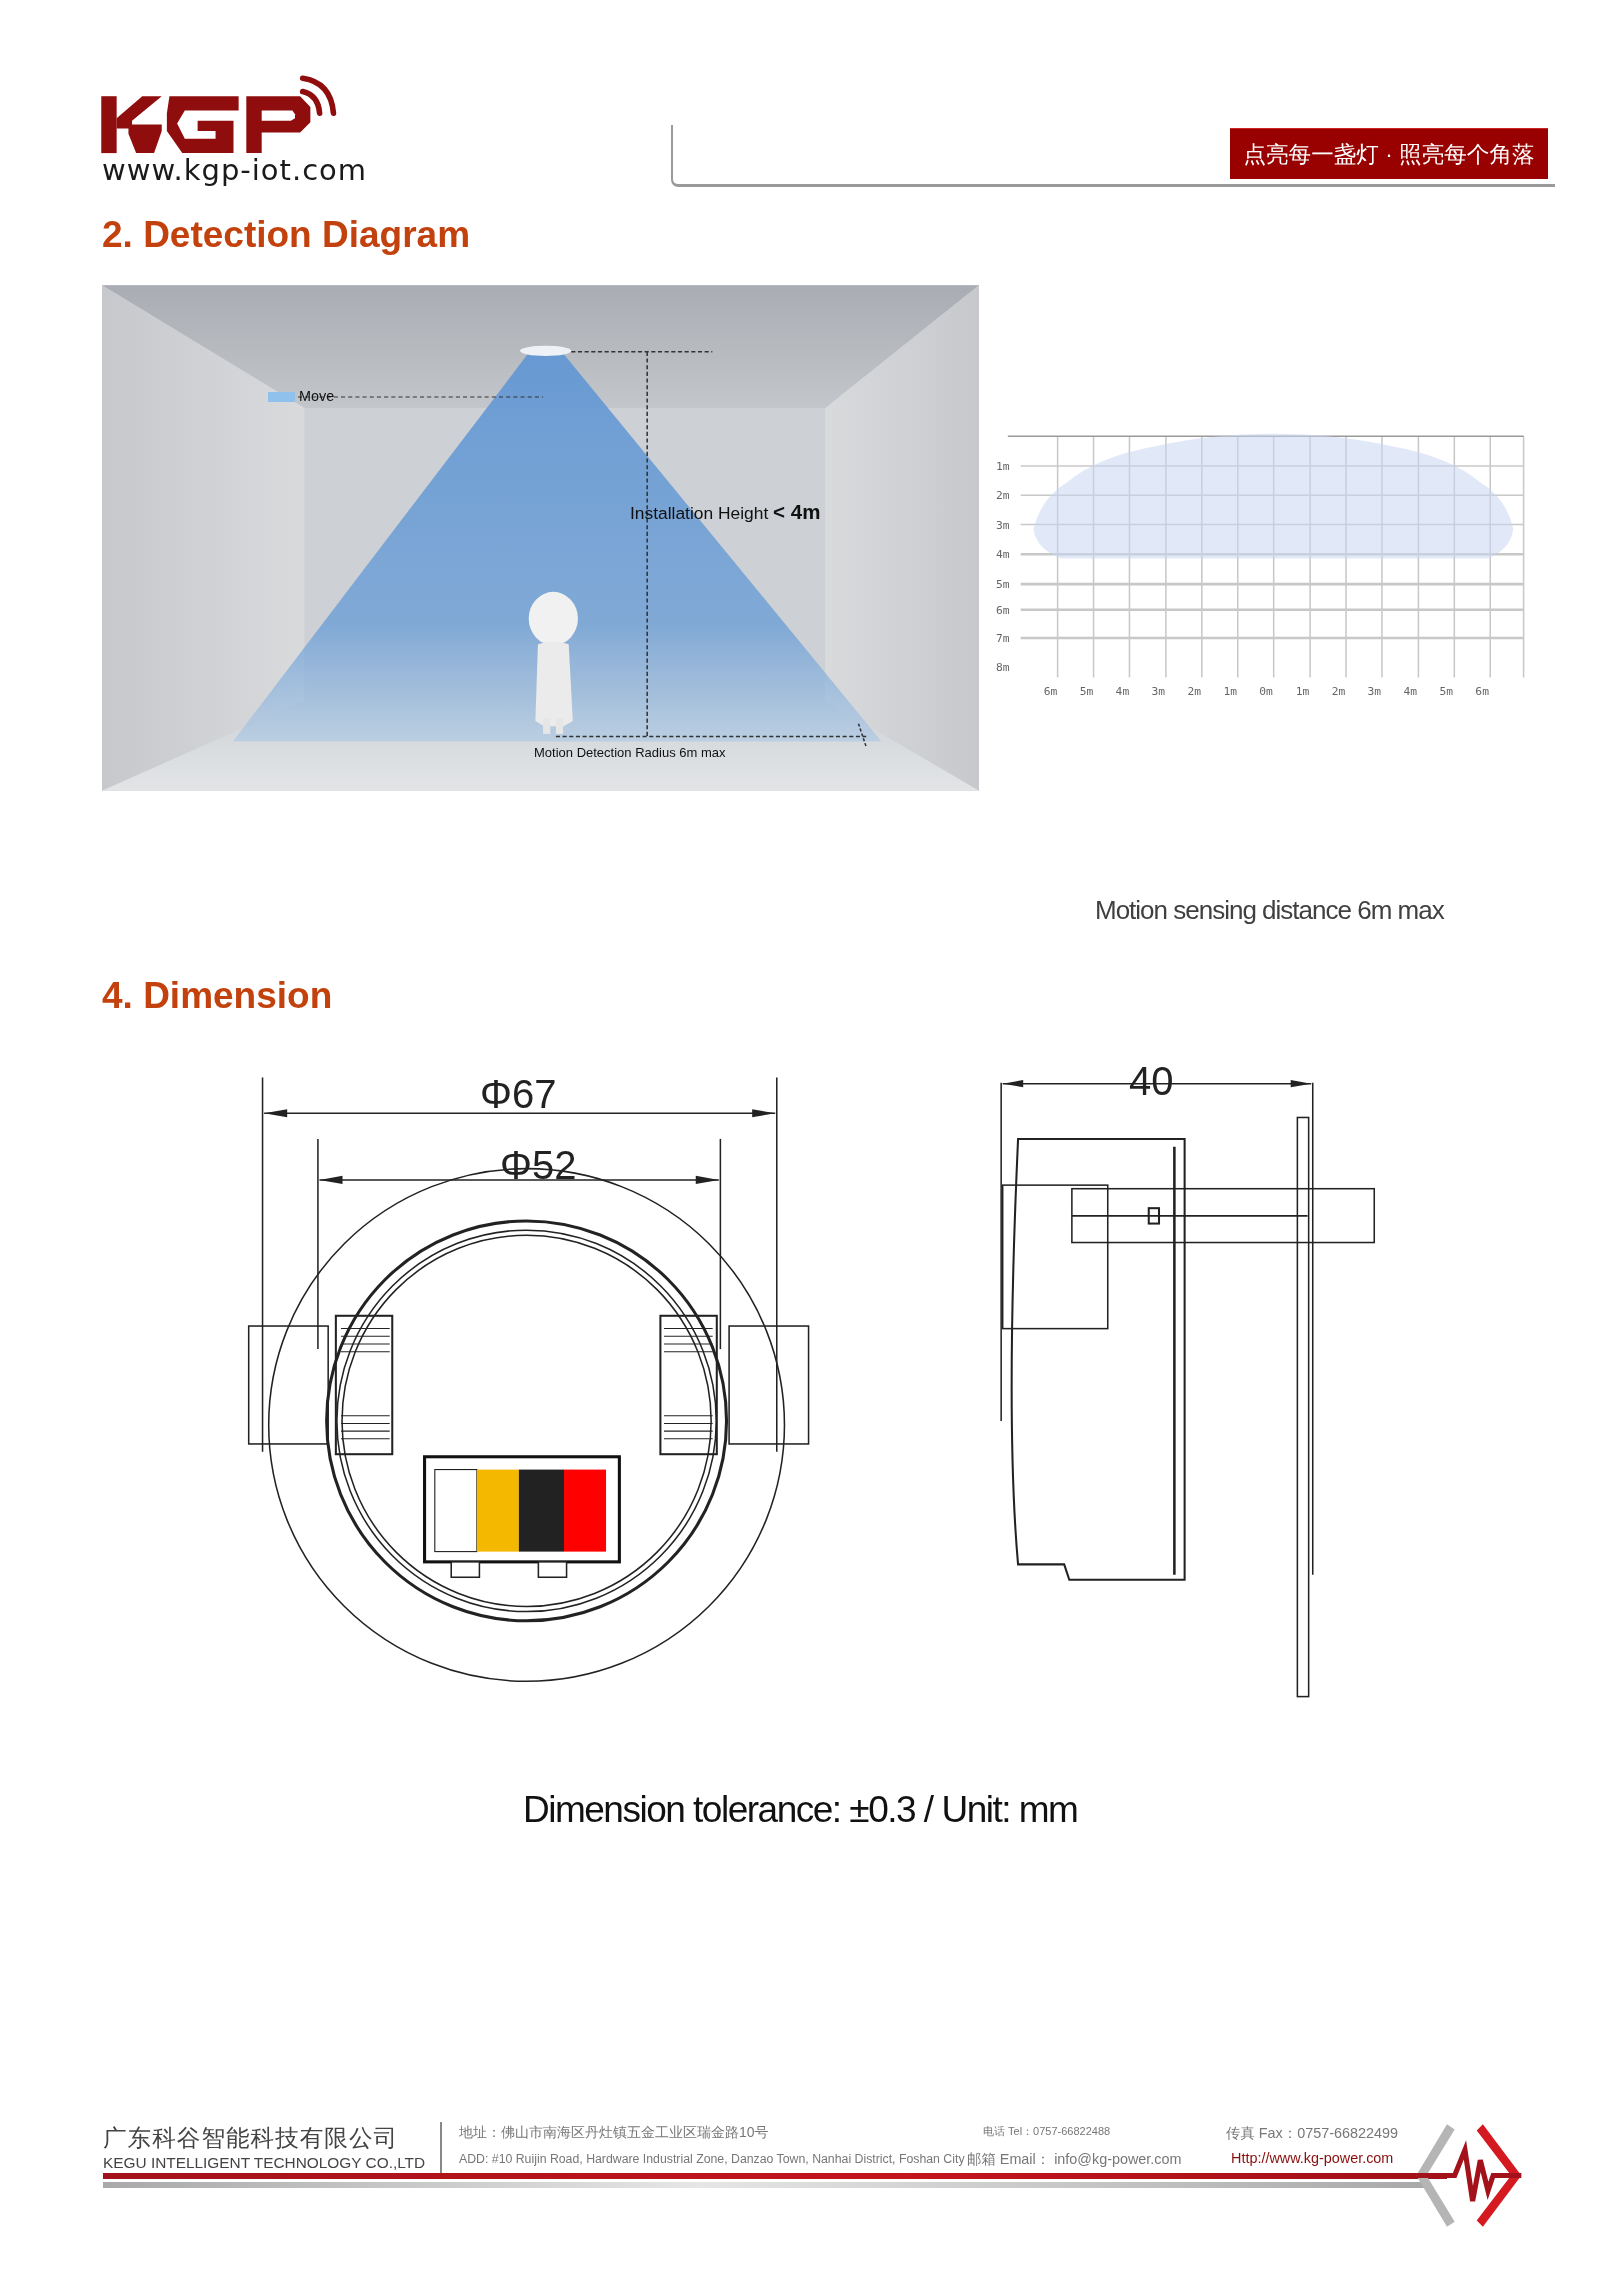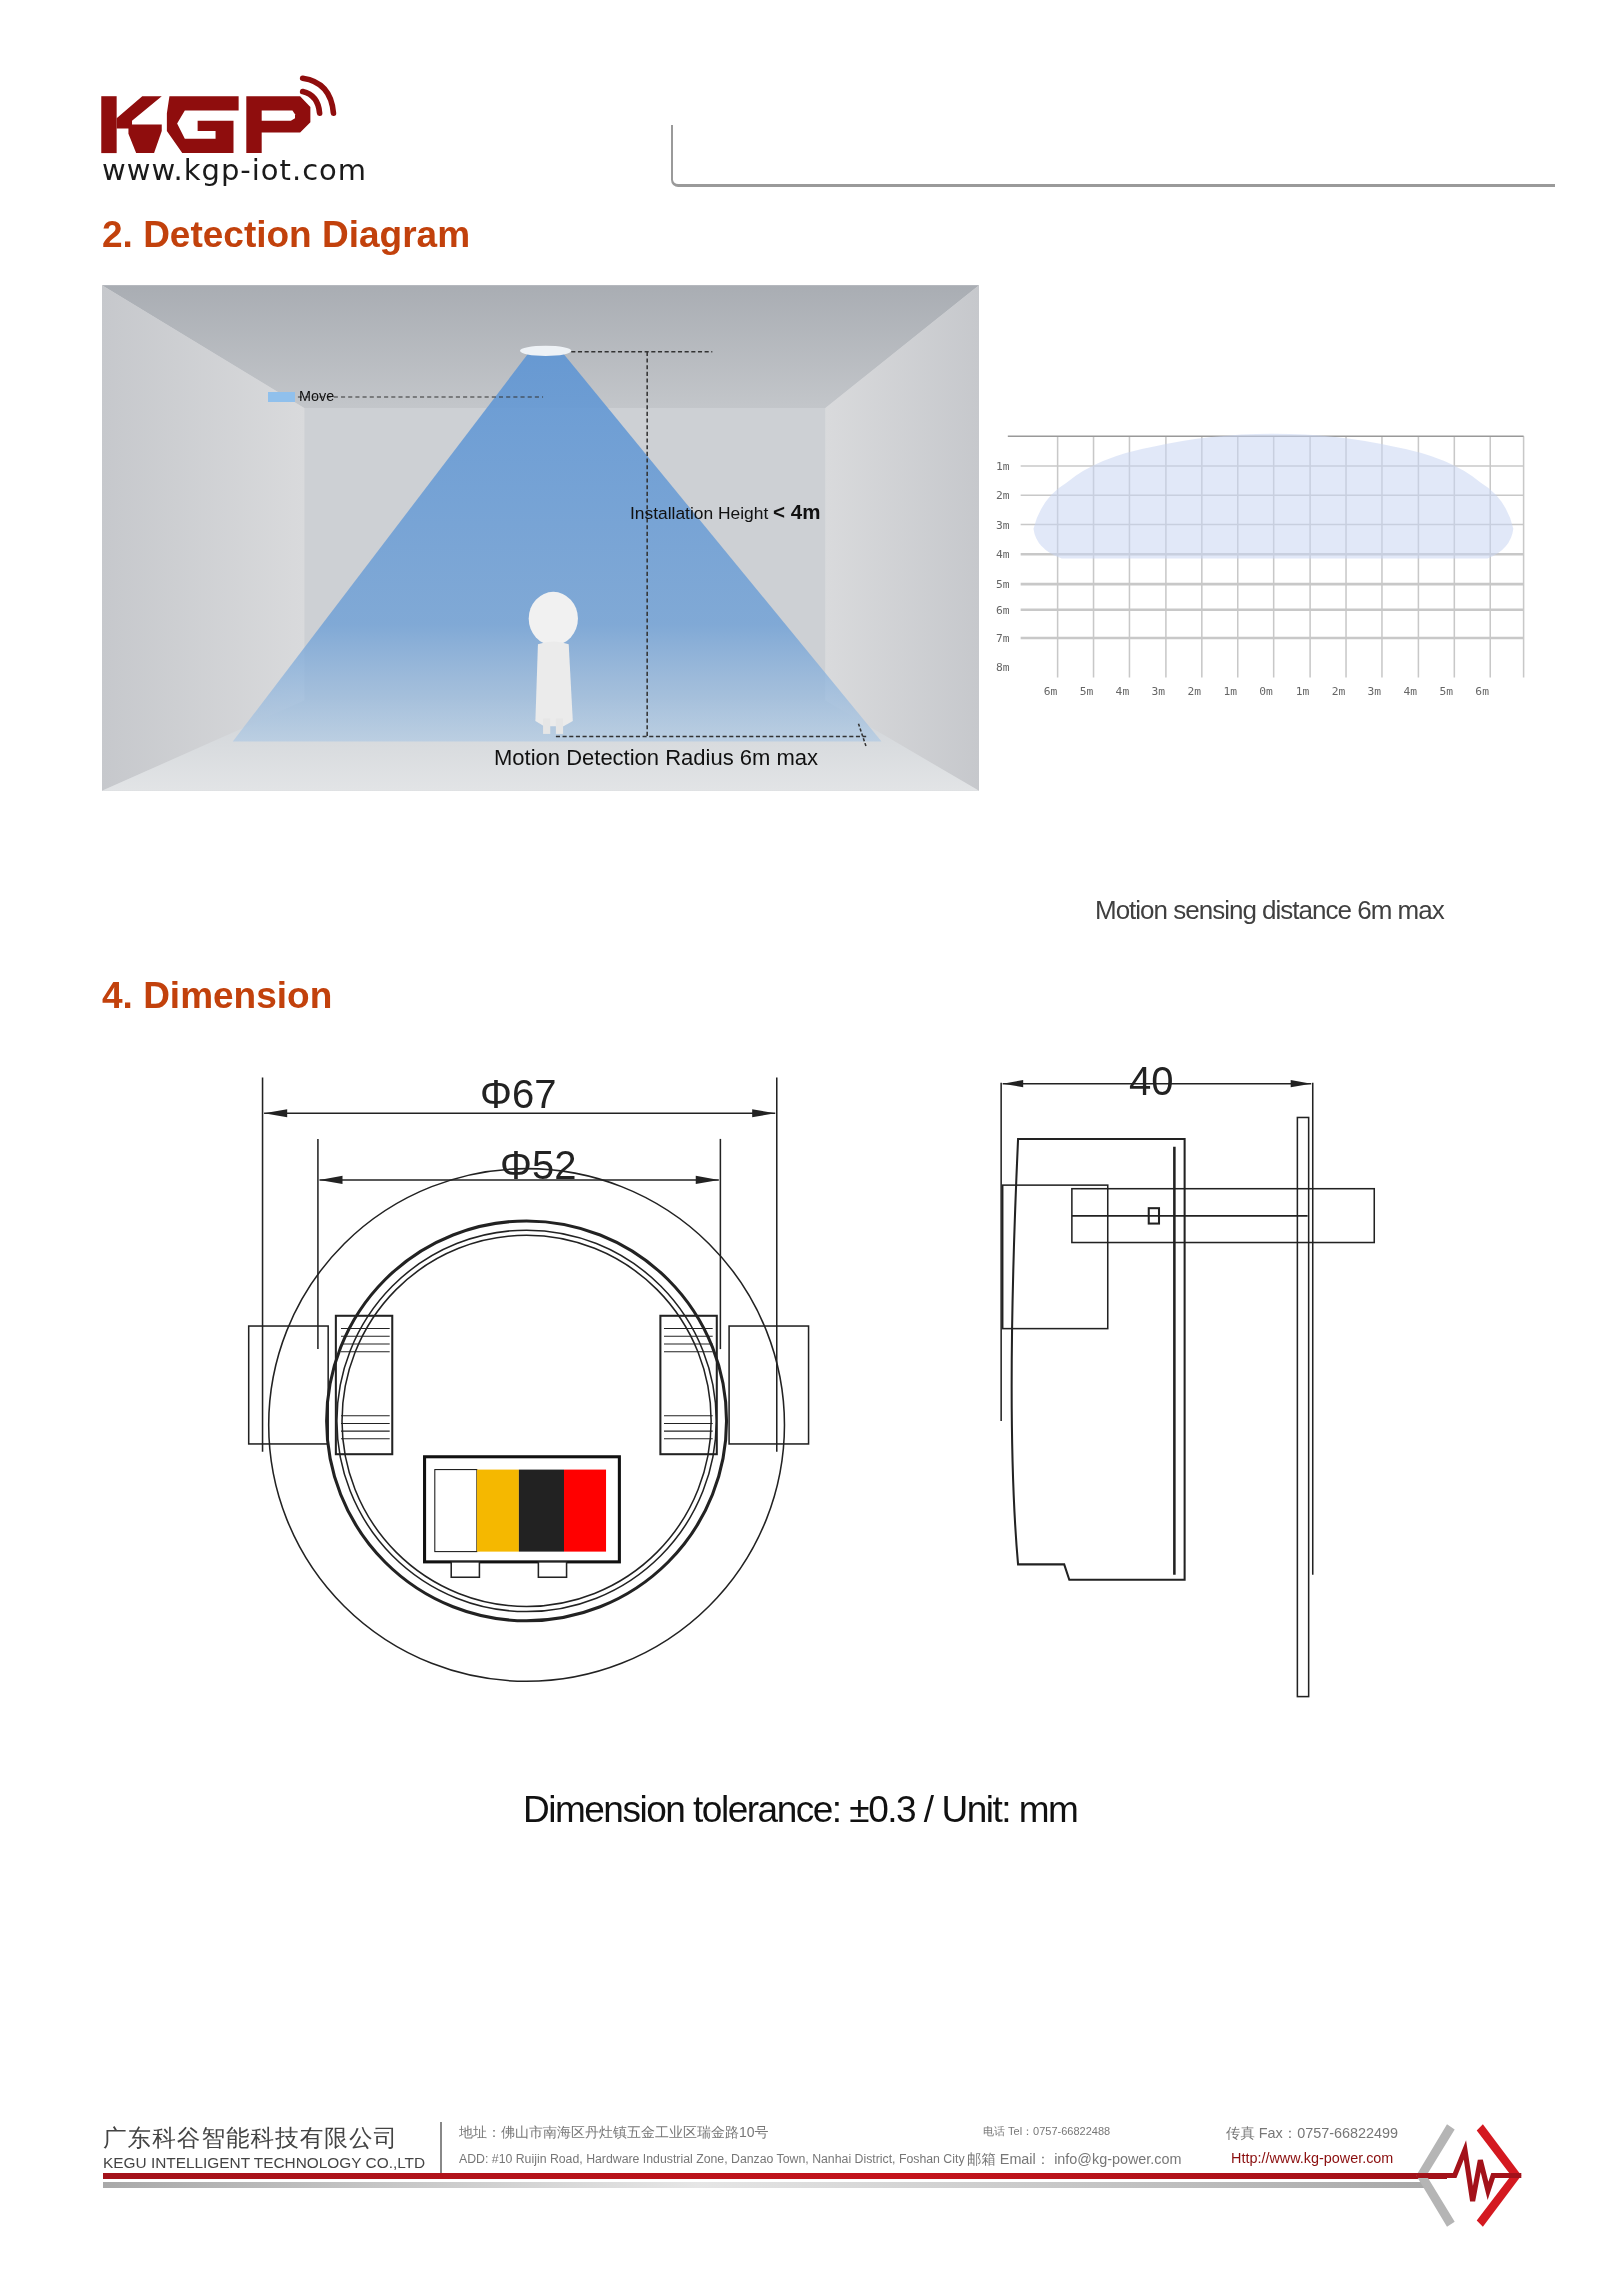--- a/index.html
+++ b/index.html
@@ -17,21 +17,21 @@
   .sec2 { left:102px; top:214px; }
   .sec3 { left:102px; top:975px; }
 
   
   .room { left:102px; top:285px; width:877px; height:506px; }
   .room-label { font-size:14.4px; color:#111; }
   .move-legend { left:268px; top:388px; }
   .move-swatch { display:inline-block; width:27px; height:10.3px; background:#90c0ec; vertical-align:middle; margin-right:4.1px; }
   .install-label { left:630px; top:500px; font-size:17.4px; color:#111; font-family:"Liberation Sans Narrow","Liberation Sans",sans-serif; }
   .install-label b { font-size:20.5px; }
-  .radius-label { left:494px; top:745px; font-size:22px; color:#111; }
+  .radius-label { left:534px; top:745px; font-size:13px; color:#111; }
 
   
   .chart { left:995px; top:426px; width:544px; height:308px; }
   .chart-caption { left:1095px; top:895px; font-size:26px; letter-spacing:-1px; color:#404040; }
 
   
   .dim-front { left:241px; top:1062px; width:605px; height:687px; }
   .dim-side { left:995px; top:1062px; width:410px; height:687px; }
   .dim-label { font-size:40px; color:#222; }
   .tolerance { left:523px; top:1789px; font-size:37px; letter-spacing:-1.5px; color:#111; }
@@ -64,20 +64,21 @@
 
     <polygon points="285,57 390,57 410,78 410,108 390,128 315,128 315,168 285,168"></polygon>
     <polygon points="315,85 375,85 380,92 380,100 372,105 315,105" fill="#fff"></polygon>
   </g>
   <path d="M395 48 Q425 55 428 90" stroke="#8f0d0d" stroke-width="11" fill="none" stroke-linecap="round"></path>
   <path d="M395 22 Q450 30 455 90" stroke="#8f0d0d" stroke-width="11" fill="none" stroke-linecap="round"></path>
 </svg>
 <div class="abs logo-url">www.kgp-iot.com</div>
 
 <div class="abs slogan-wrap">
+  <div class="slogan-cn">点亮每一盏灯 · 照亮每个角落</div>
 </div>
 
 <div class="abs section-title sec2">2.  Detection Diagram</div>
 
 <svg class="abs room" viewBox="0 0 1710 986">
   <defs>
     <linearGradient id="wallL" x1="0" x2="1">
         <stop offset="0" stop-color="#c6c8cc"></stop>
         <stop offset="1" stop-color="#d9dadc"></stop>
       </linearGradient>

